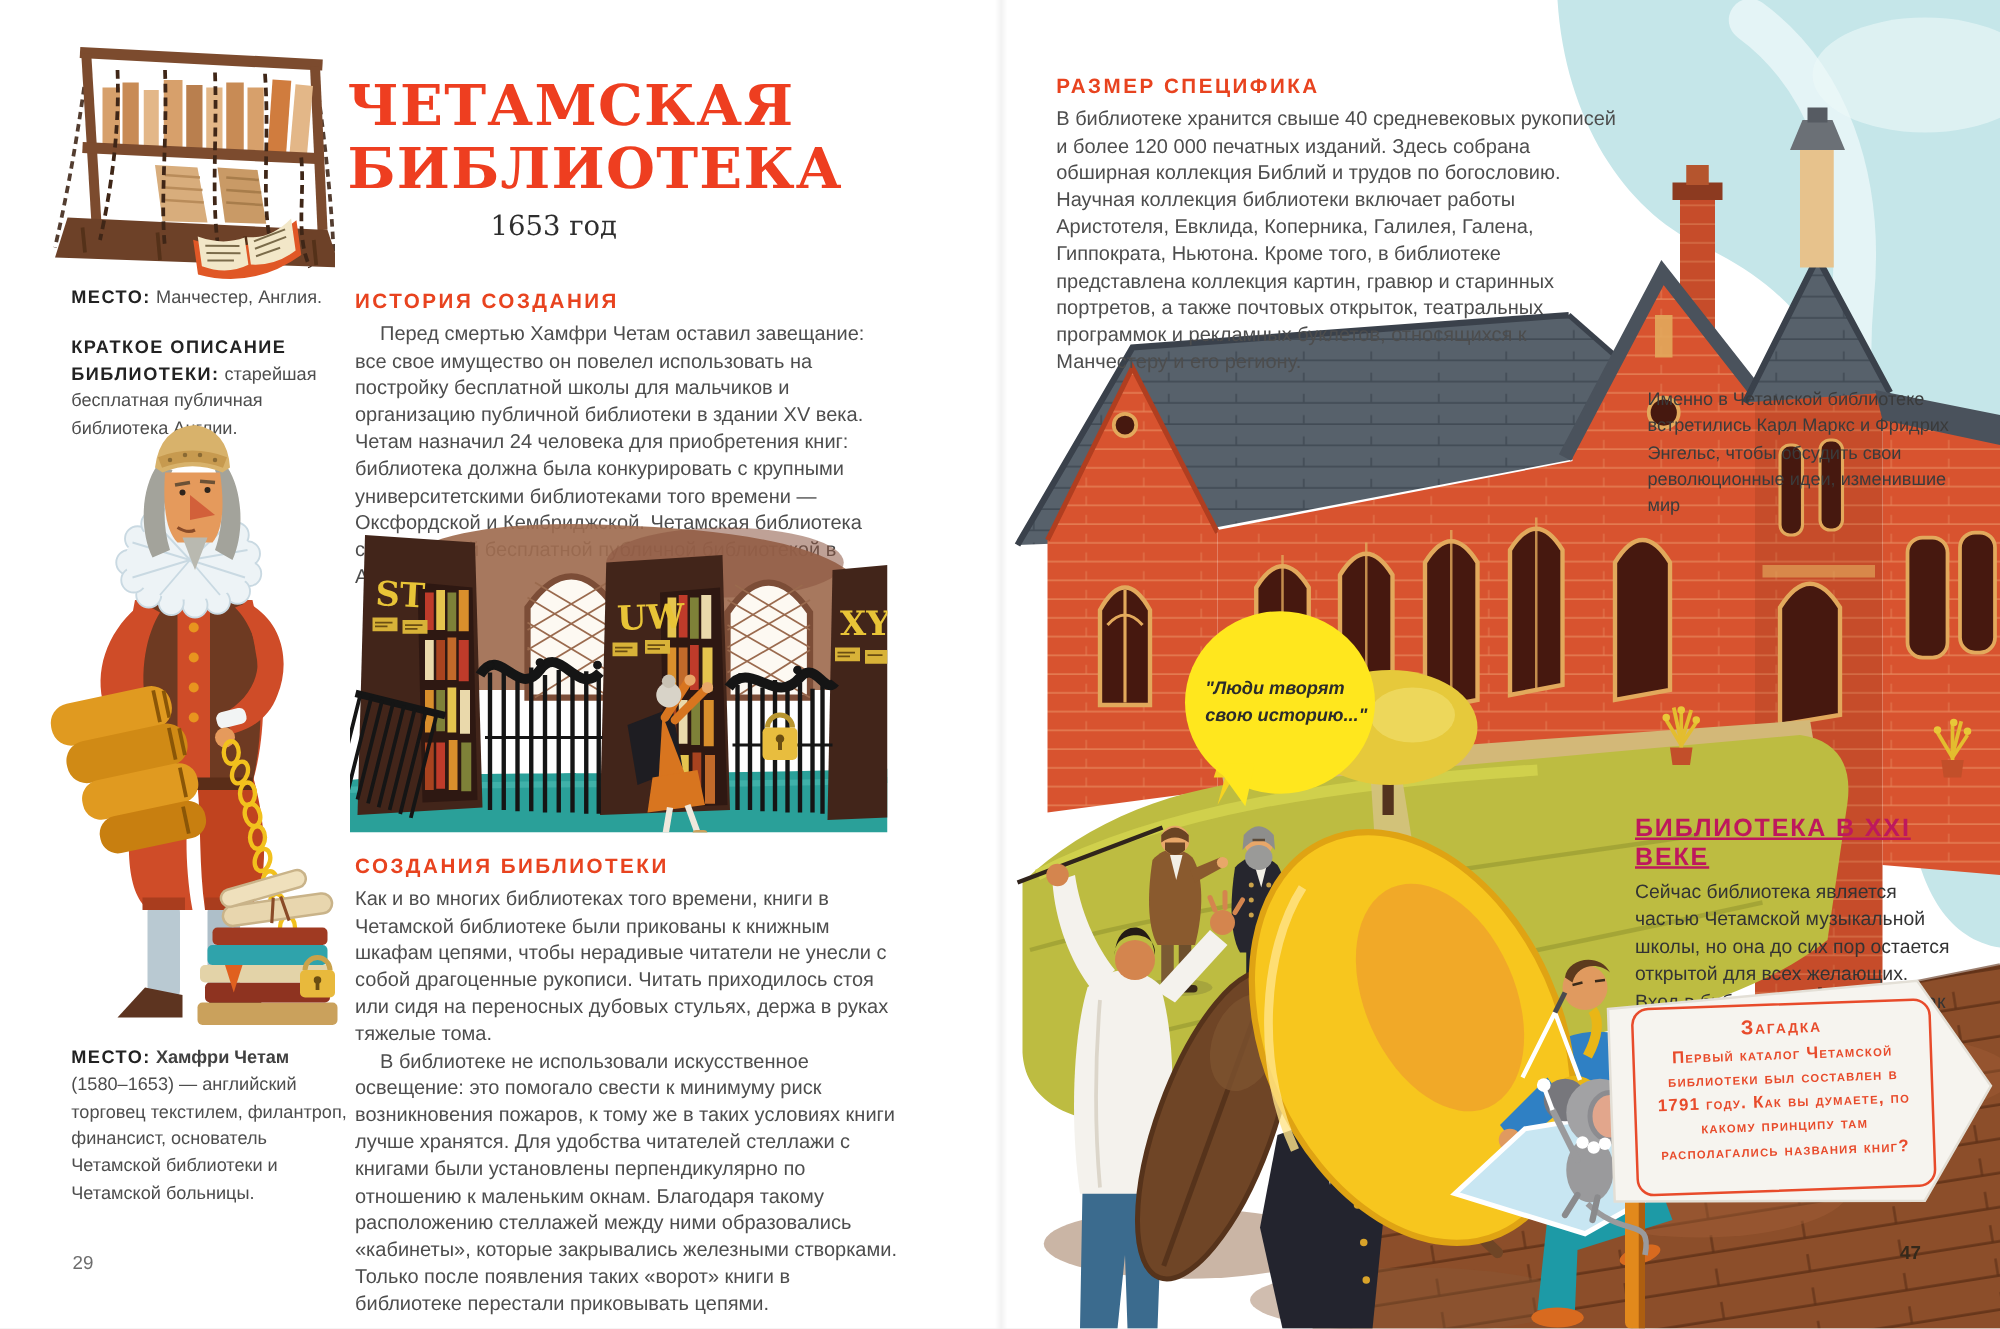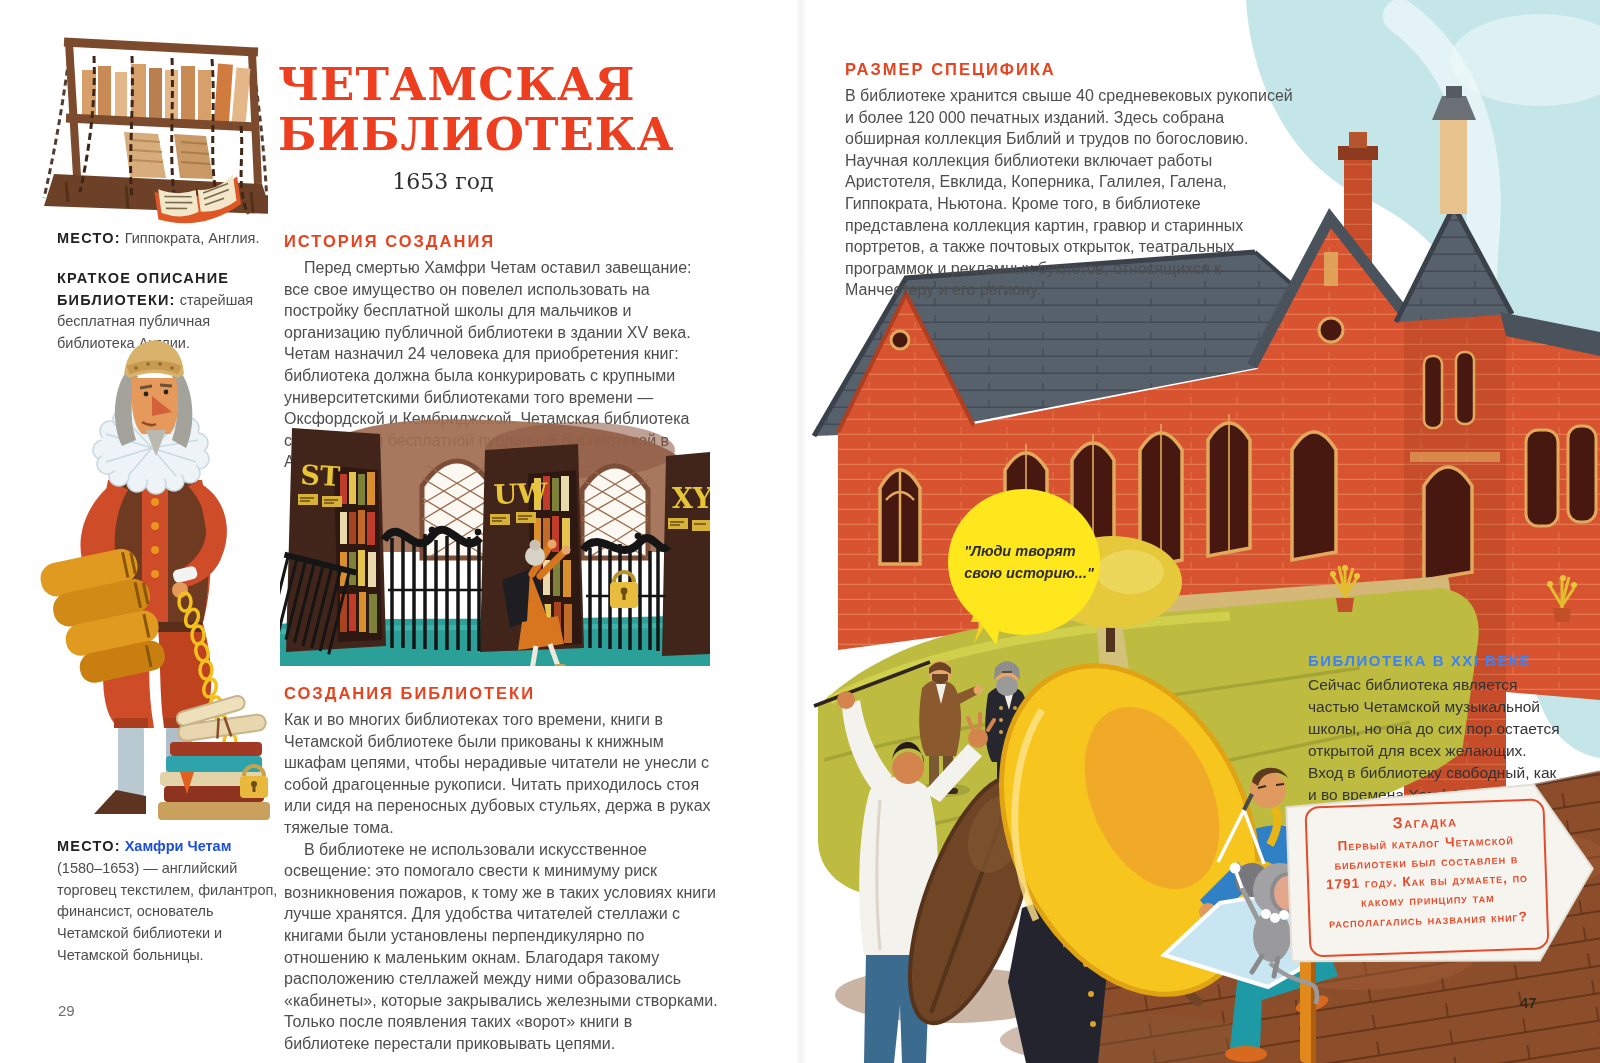--- a/index.html
+++ b/index.html
@@ -13,27 +13,27 @@
   .year{font-family:"DejaVu Serif",serif;font-size:22px;color:#2e2e2e;margin-top:8px;}
   .section-heading{font-weight:700;font-size:16.5px;letter-spacing:2px;color:#e8431f;margin:0 0 6px 0;}
   .bodytext{font-size:16px;line-height:1.35;color:#4d4d4d;margin:0;}
   .bodytext p{margin:0;}
   .indent{text-indent:20px;}
   .facts{left:57px;top:228px;width:222px;font-size:14.5px;line-height:1.5;color:#4d4d4d;}
   .facts .lbl{font-weight:700;letter-spacing:1.2px;color:#222;}
   .facts .row{margin-bottom:18px;}
   .hero-block{left:57px;top:836px;width:228px;font-size:14.5px;line-height:1.5;color:#4d4d4d;}
   .hero-block .lbl{font-weight:700;letter-spacing:1.2px;color:#222;}
-  .hero-block .name{font-weight:700;color:#1d4ed8;}
+  .hero-block .name{font-weight:700;color:#404040;}
   .history-block{left:284px;top:232px;width:434px;}
   .specifics-block{left:284px;top:684px;width:438px;}
   .size-block{left:845px;top:60px;width:448px;}
   .marx-note{left:1318px;top:310px;width:250px;font-size:14.5px;line-height:1.47;color:#3b3b3b;}
   .xxi-block{left:1308px;top:652px;width:256px;}
-  .xxi-block .section-heading{color:#3b82f6;letter-spacing:1.5px;font-size:15px;margin-bottom:5px;}
+  .xxi-block .section-heading{color:#be185d;letter-spacing:1.5px;font-size:20px;margin-bottom:5px;text-decoration:underline;}
   .xxi-block .bodytext{font-size:15.5px;line-height:1.42;color:#333;}
   .bubble{left:948px;top:489px;width:152px;height:146px;background:#ffe71e;border-radius:50%;
           display:flex;align-items:center;justify-content:center;z-index:6;}
   .bubble::after{content:"";position:absolute;left:30px;bottom:-26px;width:0;height:0;
           border:16px solid transparent;border-top:34px solid #ffe71e;transform:skewX(14deg);}
   .bubble-text{font-style:italic;font-weight:700;font-size:14.5px;line-height:1.55;color:#2b2b2b;
           white-space:pre-line;padding-left:10px;}
   .sign{left:1283px;top:786px;width:312px;height:186px;transform:rotate(-2deg);z-index:7;}
   .sign-inner{position:absolute;left:24px;top:16px;width:216px;height:132px;border:2.5px solid #e84b2b;
           border-radius:14px;padding:9px 10px 6px 10px;text-align:center;color:#e84b2b;}
@@ -110,21 +110,21 @@
         <path d="M48,26 L74,20"></path>
           <path d="M48,32 L74,26"></path>
           <path d="M48,38 L68,34"></path>
       </g>
     </g>
   </svg>
 
   <div class="abs facts">
     <div class="row">
       <span class="lbl">МЕСТО:</span>
-      <span>Гиппократа, Англия.</span>
+      <span>Манчестер, Англия.</span>
     </div>
     <div class="row">
       <span class="lbl">КРАТКОЕ ОПИСАНИЕ БИБЛИОТЕКИ:</span>
       <span>старейшая бесплатная публичная библиотека Англии.</span>
     </div>
   </div>
 
   <svg class="abs" style="left:30px;top:330px" width="255" height="505" viewBox="0 0 255 505">
 
     <rect x="88" y="390" width="26" height="82" rx="10" fill="#b9c9d2"></rect>
@@ -709,20 +709,21 @@
       <polyline points="418,862 444,810 464,864" fill="none" stroke="#ffffff" stroke-width="3.5" stroke-linejoin="round"></polyline>
       <path d="M444,810 L452,794" stroke="#4a4a4e" stroke-width="4"></path>
     </g>
   </svg>
 
   <div class="abs size-block">
     <h2 class="section-heading">РАЗМЕР СПЕЦИФИКА</h2>
     <p class="bodytext">В библиотеке хранится свыше 40 средневековых рукописей и более 120 000 печатных изданий. Здесь собрана обширная коллекция Библий и трудов по богословию. Научная коллекция библиотеки включает работы Аристотеля, Евклида, Коперника, Галилея, Галена, Гиппократа, Ньютона. Кроме того, в библиотеке представлена коллекция картин, гравюр и старинных портретов, а также почтовых открыток, театральных программок и рекламных буклетов, относящихся к Манчестеру и его региону.</p>
   </div>
 
+  <div class="abs marx-note">Именно в Четамской библиотеке встретились Карл Маркс и Фридрих Энгельс, чтобы обсудить свои революционные идеи, изменившие мир</div>
 
   <div class="abs bubble">
     <div class="bubble-text">"Люди творят
 свою историю..."</div>
   </div>
 
   <div class="abs xxi-block">
     <h2 class="section-heading">БИБЛИОТЕКА В XXI ВЕКЕ</h2>
     <p class="bodytext">Сейчас библиотека является частью Четамской музыкальной школы, но она до сих пор остается открытой для всех желающих. Вход в библиотеку свободный, как и во времена Хамфри Четама.</p>
   </div>

